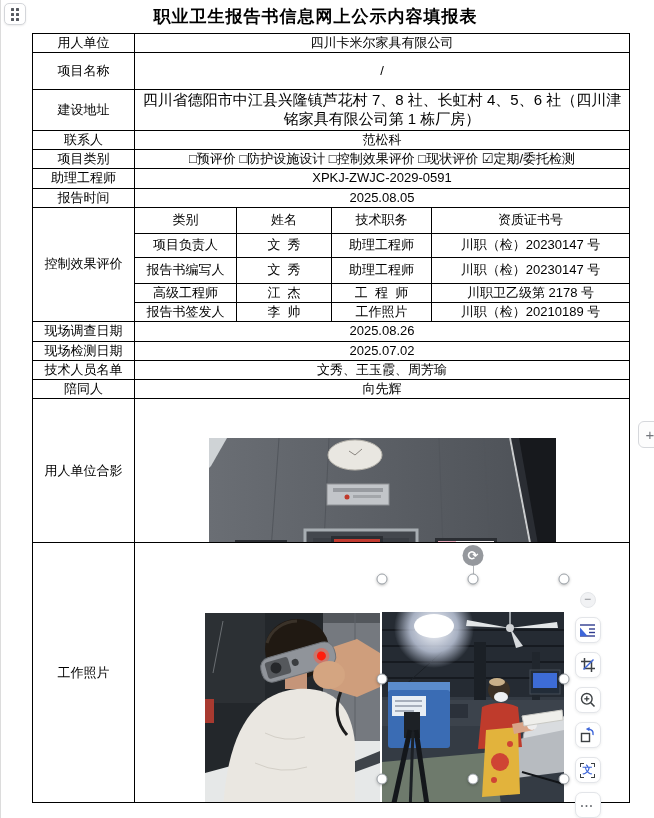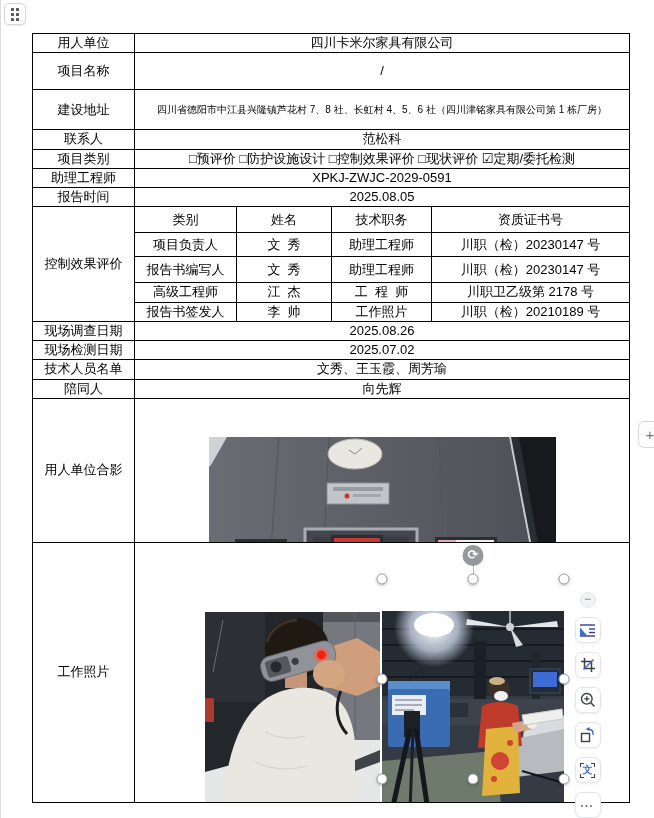--- a/index.html
+++ b/index.html
@@ -14,21 +14,21 @@
     display:flex;align-items:center;justify-content:center;cursor:grab}
   .drag-dots{display:grid;grid-template-columns:repeat(2,3px);grid-auto-rows:3px;gap:2px}
   .drag-dots i{background:#565a60;border-radius:.5px;display:block}
 
   .doc-title{position:absolute;left:16px;top:5px;width:597px;text-align:center;
     font-size:17px;font-weight:bold;letter-spacing:1px}
 
   table.form{position:absolute;left:31px;top:33px;width:597px;border-collapse:collapse;table-layout:fixed}
   .form td{border:1px solid #000;text-align:center;vertical-align:middle;font-size:13px;
     line-height:1.25;white-space:pre-wrap;padding:1px 4px;overflow:hidden}
-  .form td.addr{font-size:10px;padding:1px 2px}
+  .form td.addr{font-size:15px;padding:1px 2px}
   .h18{height:18px}.h19{height:19px}.h24{height:24px}.h25{height:26px}.h26{height:26px}
   .h37{height:37px}.h40{height:40px}.h182{height:144px}.hbig{height:260px}
   .photocell{position:relative;padding:0 !important}
   .photo{position:absolute}
   .photo svg{display:block}
 
   
   .selbox{position:absolute;left:247px;top:36px;width:182px;height:200px;pointer-events:none}
   .handle{position:absolute;width:11px;height:11px;border-radius:50%;background:#fff;
     border:1px solid #9aa0a6;box-shadow:0 1px 3px rgba(0,0,0,.25);
@@ -68,20 +68,21 @@
     <span class="drag-dots">
         <i></i>
         <i></i>
         <i></i>
         <i></i>
         <i></i>
         <i></i>
       </span>
   </button>
 
+  <div class="doc-title">职业卫生报告书信息网上公示内容填报表</div>
 
   <table class="form">
     <colgroup>
         <col style="width:102px">
         <col style="width:102px">
         <col style="width:95px">
         <col style="width:100px">
         <col style="width:198px">
       </colgroup>
     <tbody>

